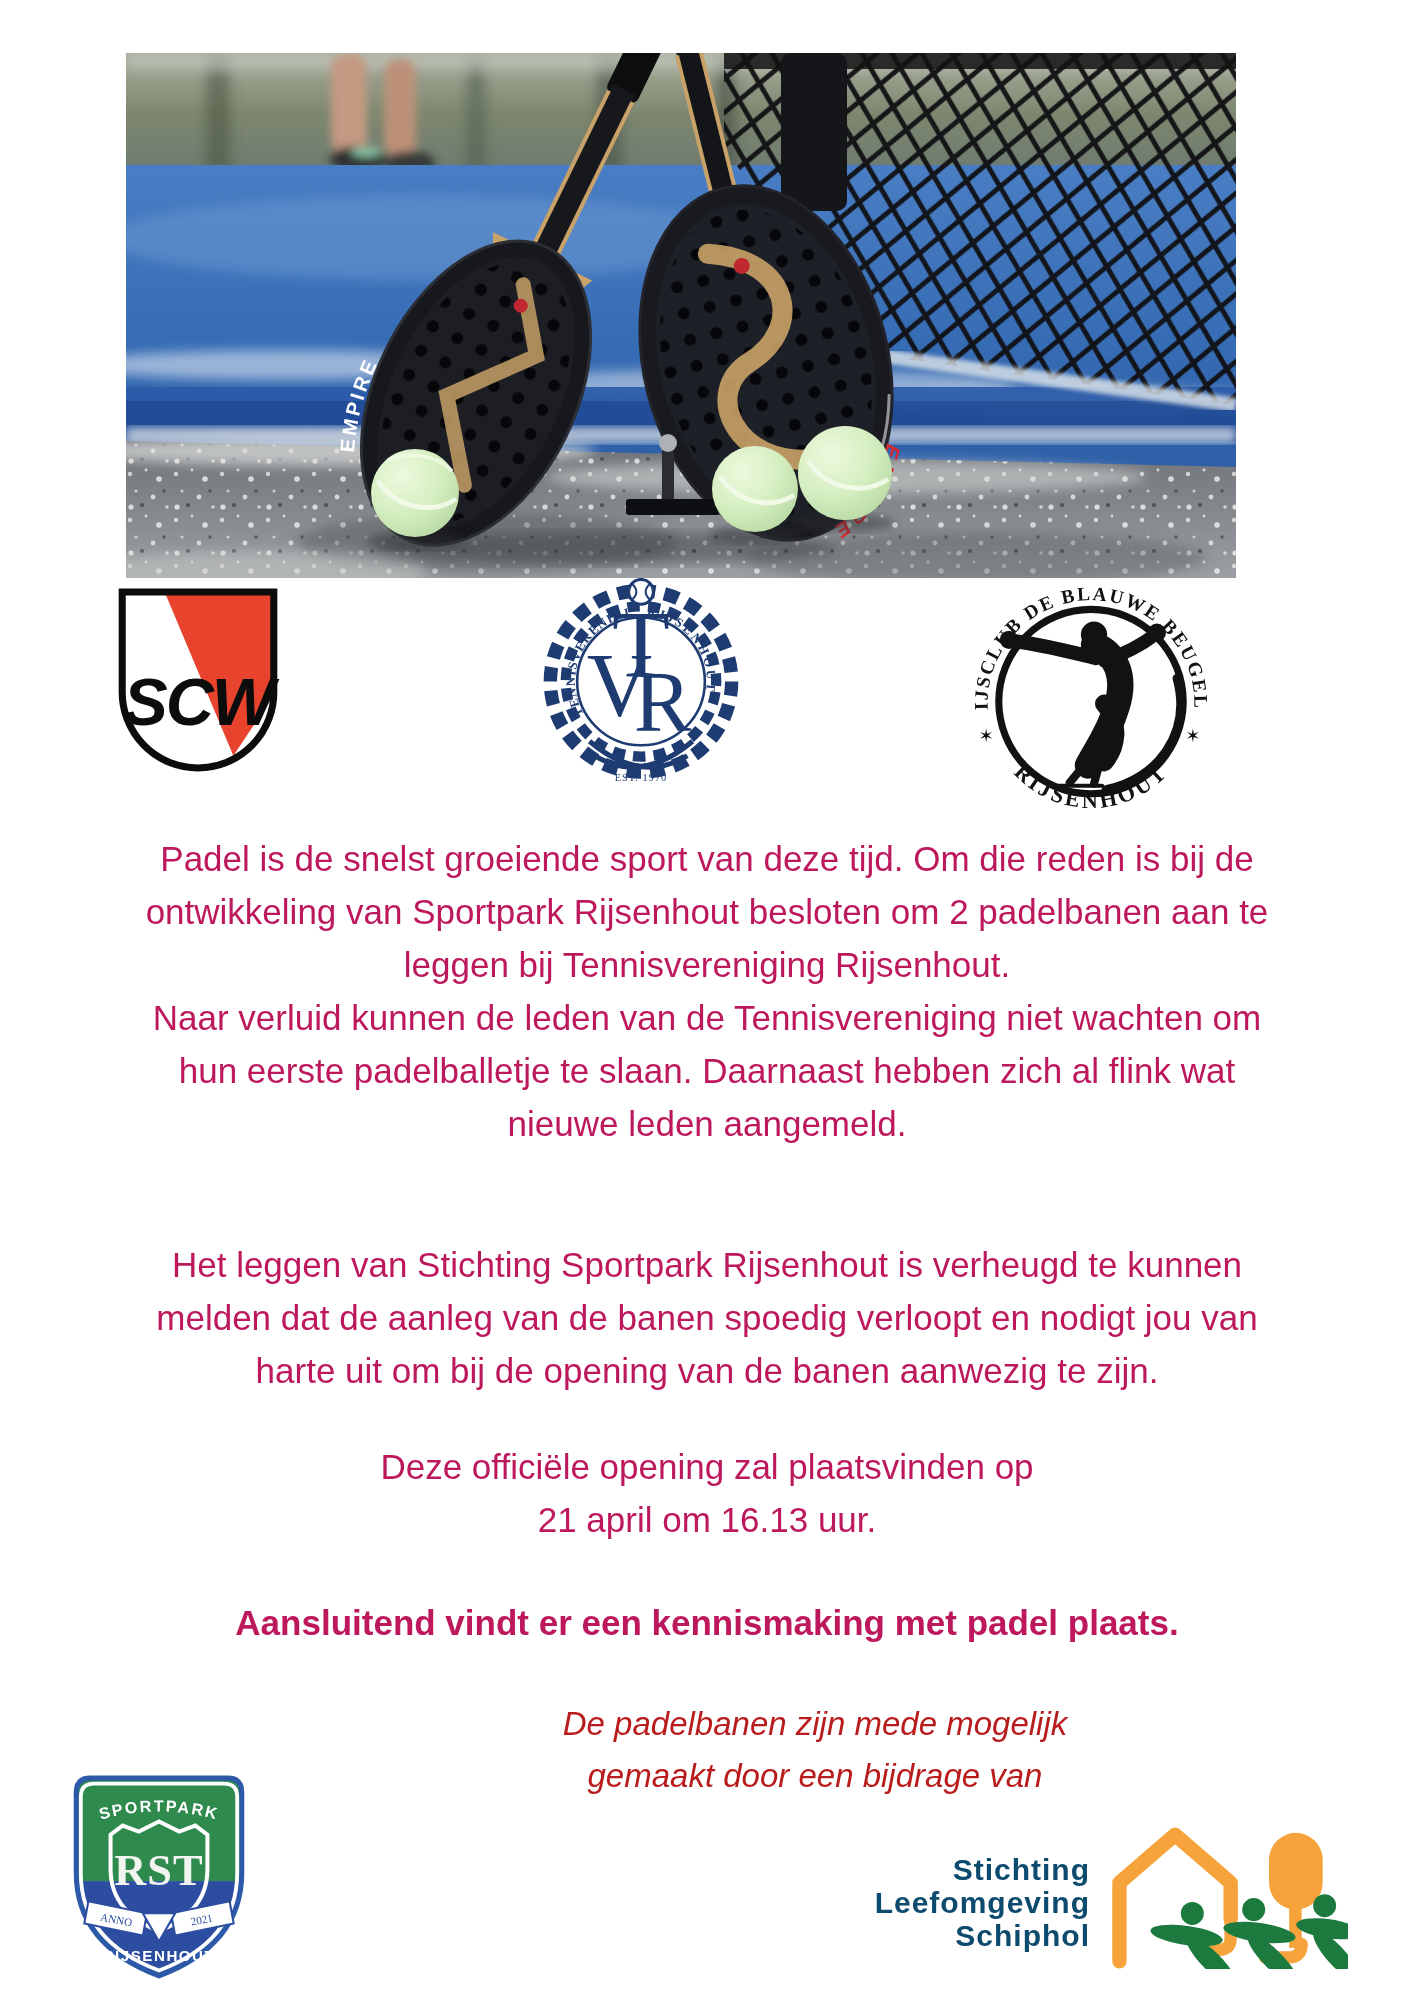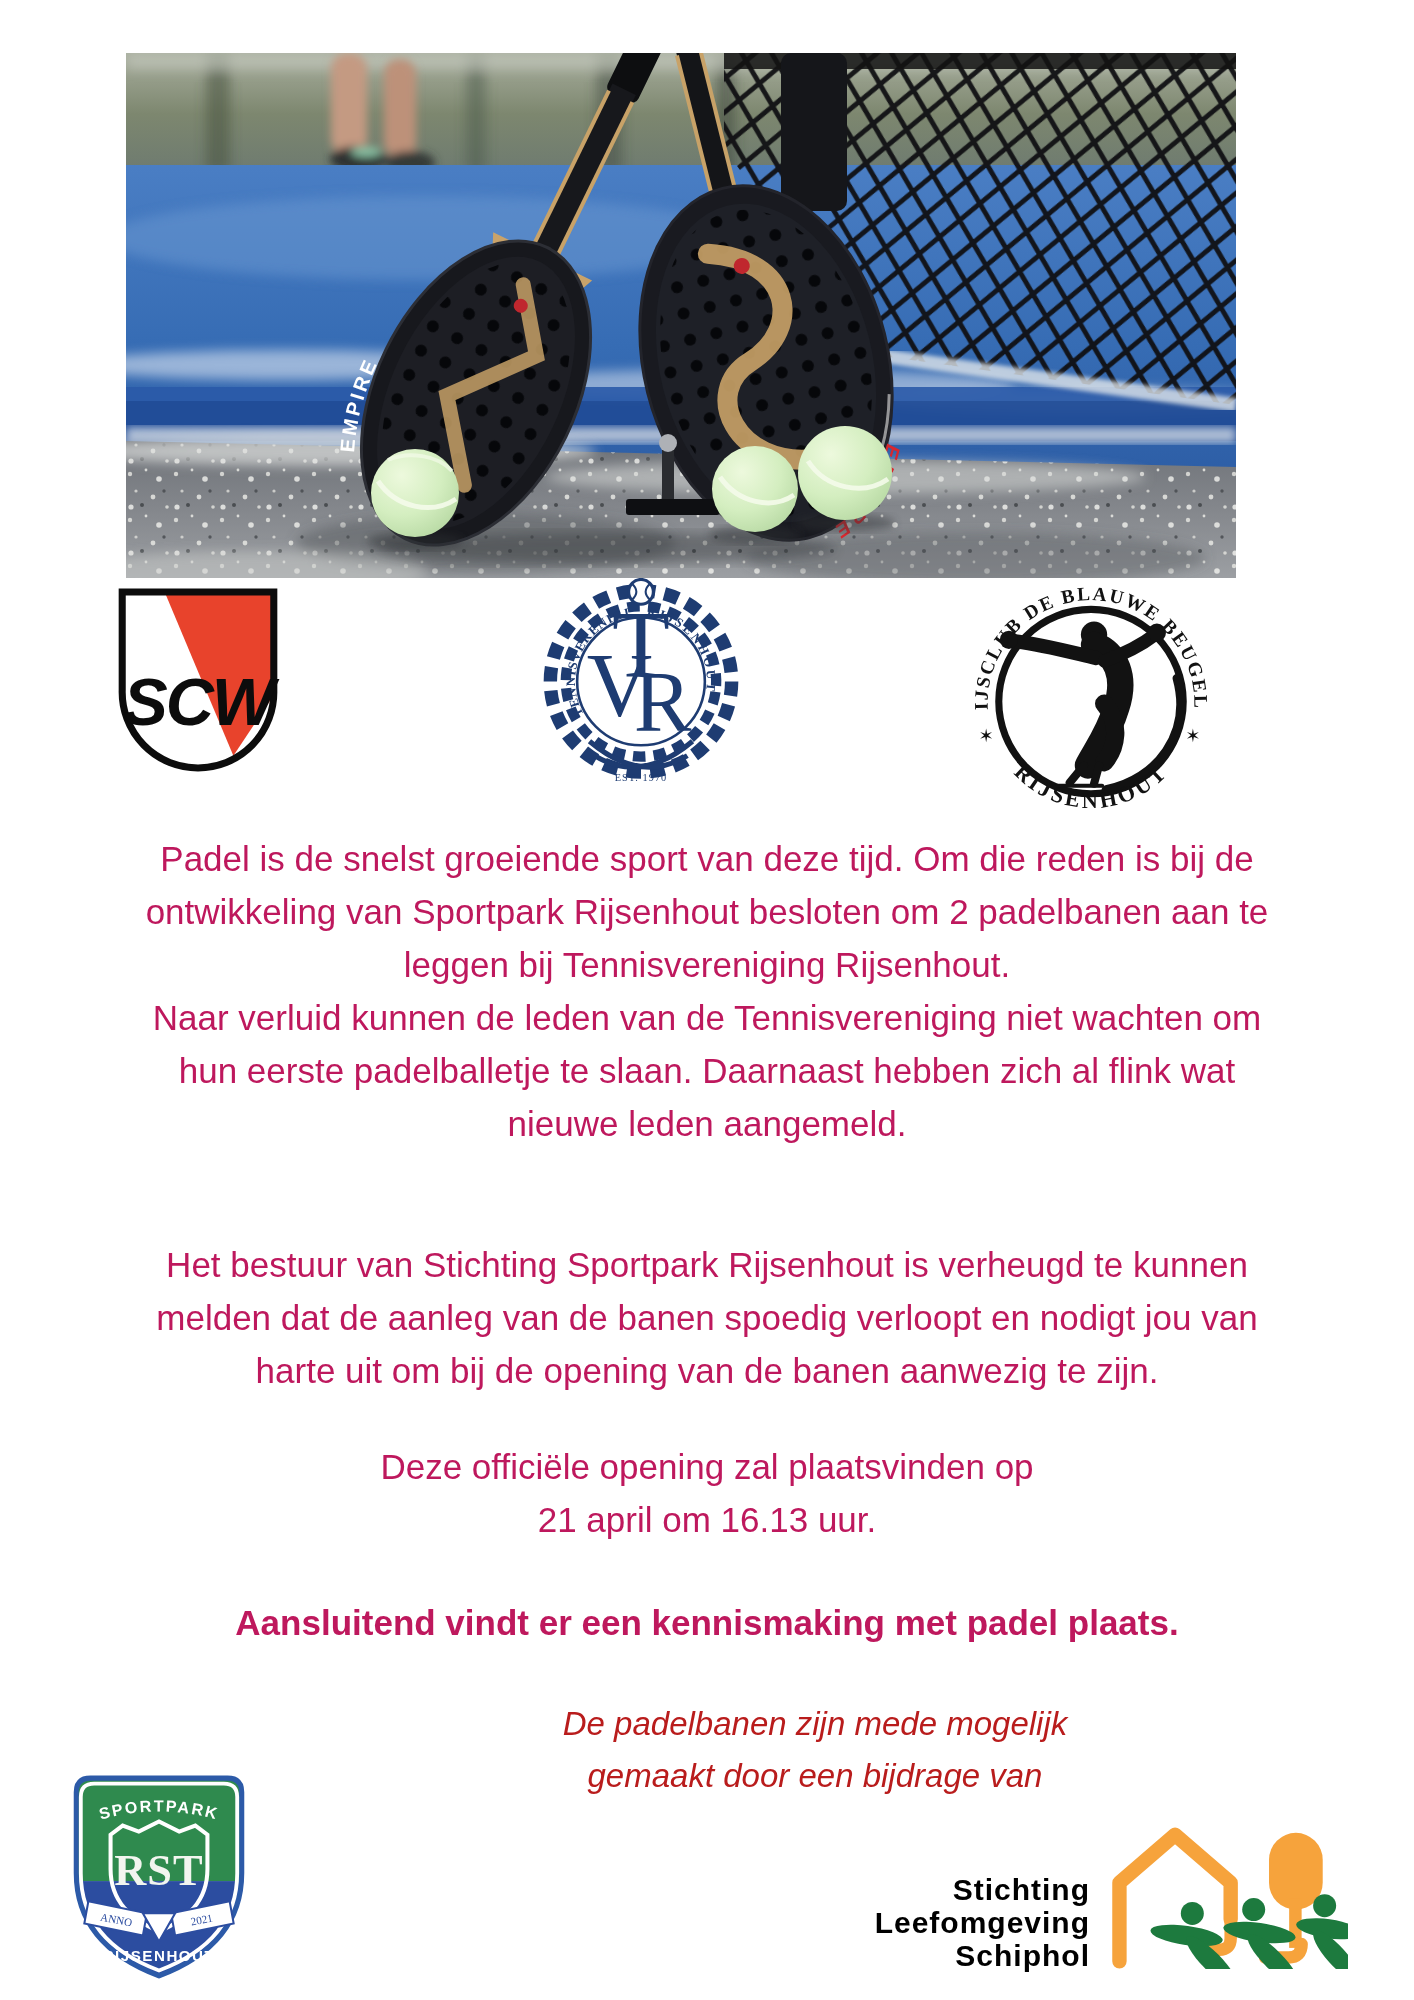--- a/index.html
+++ b/index.html
@@ -21,23 +21,22 @@
   .p1{top:832px;}
   .p2{top:1238px;}
   .p3{top:1440px;}
   .p4{top:1596px;font-weight:bold;}
   .note{
     position:absolute;left:408px;top:1698px;width:814px;text-align:center;
     color:#b91c1c;font-size:33px;line-height:52px;font-style:italic;
   }
   .sls-text{
     position:absolute;top:1853px;right:324px;width:420px;text-align:right;
-    color:#000000;font-size:30px;line-height:33px;font-weight:bold;
+    color:#0c4a6e;font-size:30px;line-height:33px;font-weight:bold;
     letter-spacing:1px;
-    margin-top:20px;
   }
   .line{white-space:nowrap;}
 </style>
 </head>
 <body>
 
 <svg class="abs photo" viewBox="0 0 1110 525" preserveAspectRatio="none">
   <defs>
     <linearGradient id="ph-gtop" x1="0" y1="0" x2="0" y2="1">
       <stop offset="0" stop-color="#a8ae9e"></stop>
@@ -265,21 +264,21 @@
 <div class="para p1">
   <div class="line">Padel is de snelst groeiende sport van deze tijd. Om die reden is bij de</div>
   <div class="line">ontwikkeling van Sportpark Rijsenhout besloten om 2 padelbanen aan te</div>
   <div class="line">leggen bij Tennisvereniging Rijsenhout.</div>
   <div class="line">Naar verluid kunnen de leden van de Tennisvereniging niet wachten om</div>
   <div class="line">hun eerste padelballetje te slaan. Daarnaast hebben zich al flink wat</div>
   <div class="line">nieuwe leden aangemeld.</div>
 </div>
 
 <div class="para p2">
-  <div class="line">Het bestuur van Stichting Sportpark Rijsenhout is verheugd te kunnen</div>
+  <div class="line">Het leggen van Stichting Sportpark Rijsenhout is verheugd te kunnen</div>
   <div class="line">melden dat de aanleg van de banen spoedig verloopt en nodigt jou van</div>
   <div class="line">harte uit om bij de opening van de banen aanwezig te zijn.</div>
 </div>
 
 <div class="para p3">
   <div class="line">Deze officiële opening zal plaatsvinden op</div>
   <div class="line">21 april om 16.13 uur.</div>
 </div>
 
 <div class="para p4">

